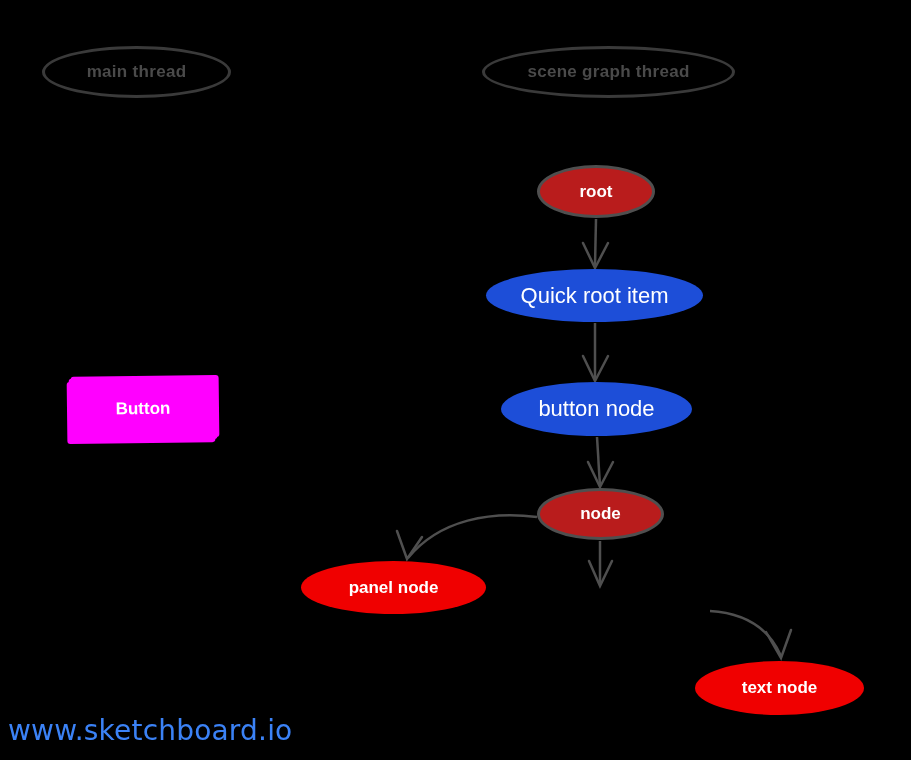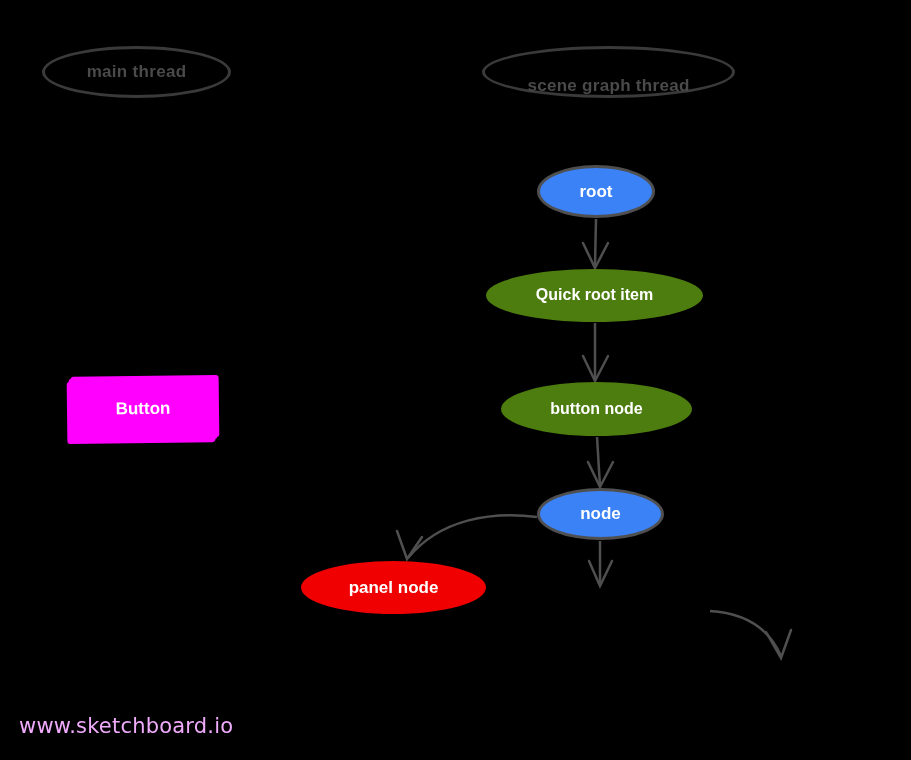--- a/index.html
+++ b/index.html
@@ -45,33 +45,33 @@
   .lane {
     border: 3px solid #3a3a3a;
     background: transparent;
     color: #4a4a4a;
     font-size: 17px;
     font-weight: bold;
     letter-spacing: 0.3px;
   }
   
   .gray {
-    background: #3b82f6;
+    background: #b91c1c;
     border: 3px solid #4f4f4f;
     color: #ffffff;
     font-size: 17px;
     font-weight: bold;
   }
   
   .blue {
-    background: #4d7c0f;
+    background: #1d4ed8;
     border: none;
     color: #ffffff;
-    font-size: 16px;
-    font-weight: bold;
+    font-size: 22px;
+    font-weight: normal;
   }
   
   .red {
     background: #f00000;
     border: none;
     color: #ffffff;
     font-size: 17px;
     font-weight: bold;
   }
   
@@ -80,24 +80,24 @@
     border: none;
     color: #ffffff;
     font-size: 17px;
     font-weight: bold;
     border-radius: 3px;
     transform: rotate(-0.7deg);
     box-shadow: -2px 3px 0 0 #ff00ff, 2px -2px 0 0 #ff00ff;
   }
   .watermark {
     position: absolute;
-    left: 19px;
+    left: 8px;
     top: 714px;
-    color: #f0abfc;
-    font-size: 21px;
+    color: #3b82f6;
+    font-size: 28px;
     font-family: "DejaVu Sans", sans-serif;
     letter-spacing: 0.2px;
   }
 </style>
 </head>
 <body>
 
 <div id="canvas">
 
   <svg id="edges" width="911" height="760" viewBox="0 0 911 760" xmlns="http://www.w3.org/2000/svg">
@@ -130,21 +130,21 @@
     <g>
       <path d="M 710 611 C 742 613 768 626 781 656" stroke="#4f4f4f" stroke-width="2.5" fill="none"></path>
       <path d="M 766 632 L 781 658 L 791 630" stroke="#4f4f4f" stroke-width="2.5" fill="none" stroke-linecap="round" stroke-linejoin="miter"></path>
     </g>
   </svg>
 
   <div class="node ellipse lane" style="left:42px; top:46px; width:189px; height:52px;">
     <span>main thread</span>
   </div>
 
-  <div class="node ellipse lane" style="left:482px; top:46px; width:253px; height:52px;align-items:flex-end;">
+  <div class="node ellipse lane" style="left:482px; top:46px; width:253px; height:52px;">
     <span>scene graph thread</span>
   </div>
 
   <div class="node ellipse gray" style="left:537px; top:165px; width:118px; height:53px;">
     <span>root</span>
   </div>
 
   <div class="node ellipse blue" style="left:486px; top:269px; width:217px; height:53px;">
     <span>Quick root item</span>
   </div>
@@ -159,16 +159,19 @@
 
   <div class="node ellipse gray" style="left:537px; top:488px; width:127px; height:52px;">
     <span>node</span>
   </div>
 
   <div class="node ellipse red" style="left:301px; top:561px; width:185px; height:53px;">
     <span>panel node</span>
   </div>
 
 
+  <div class="node ellipse red" style="left:695px; top:661px; width:169px; height:54px;">
+    <span>text node</span>
+  </div>
 
   <div class="watermark">www.sketchboard.io</div>
 
 </div>
 
 </body></html>

